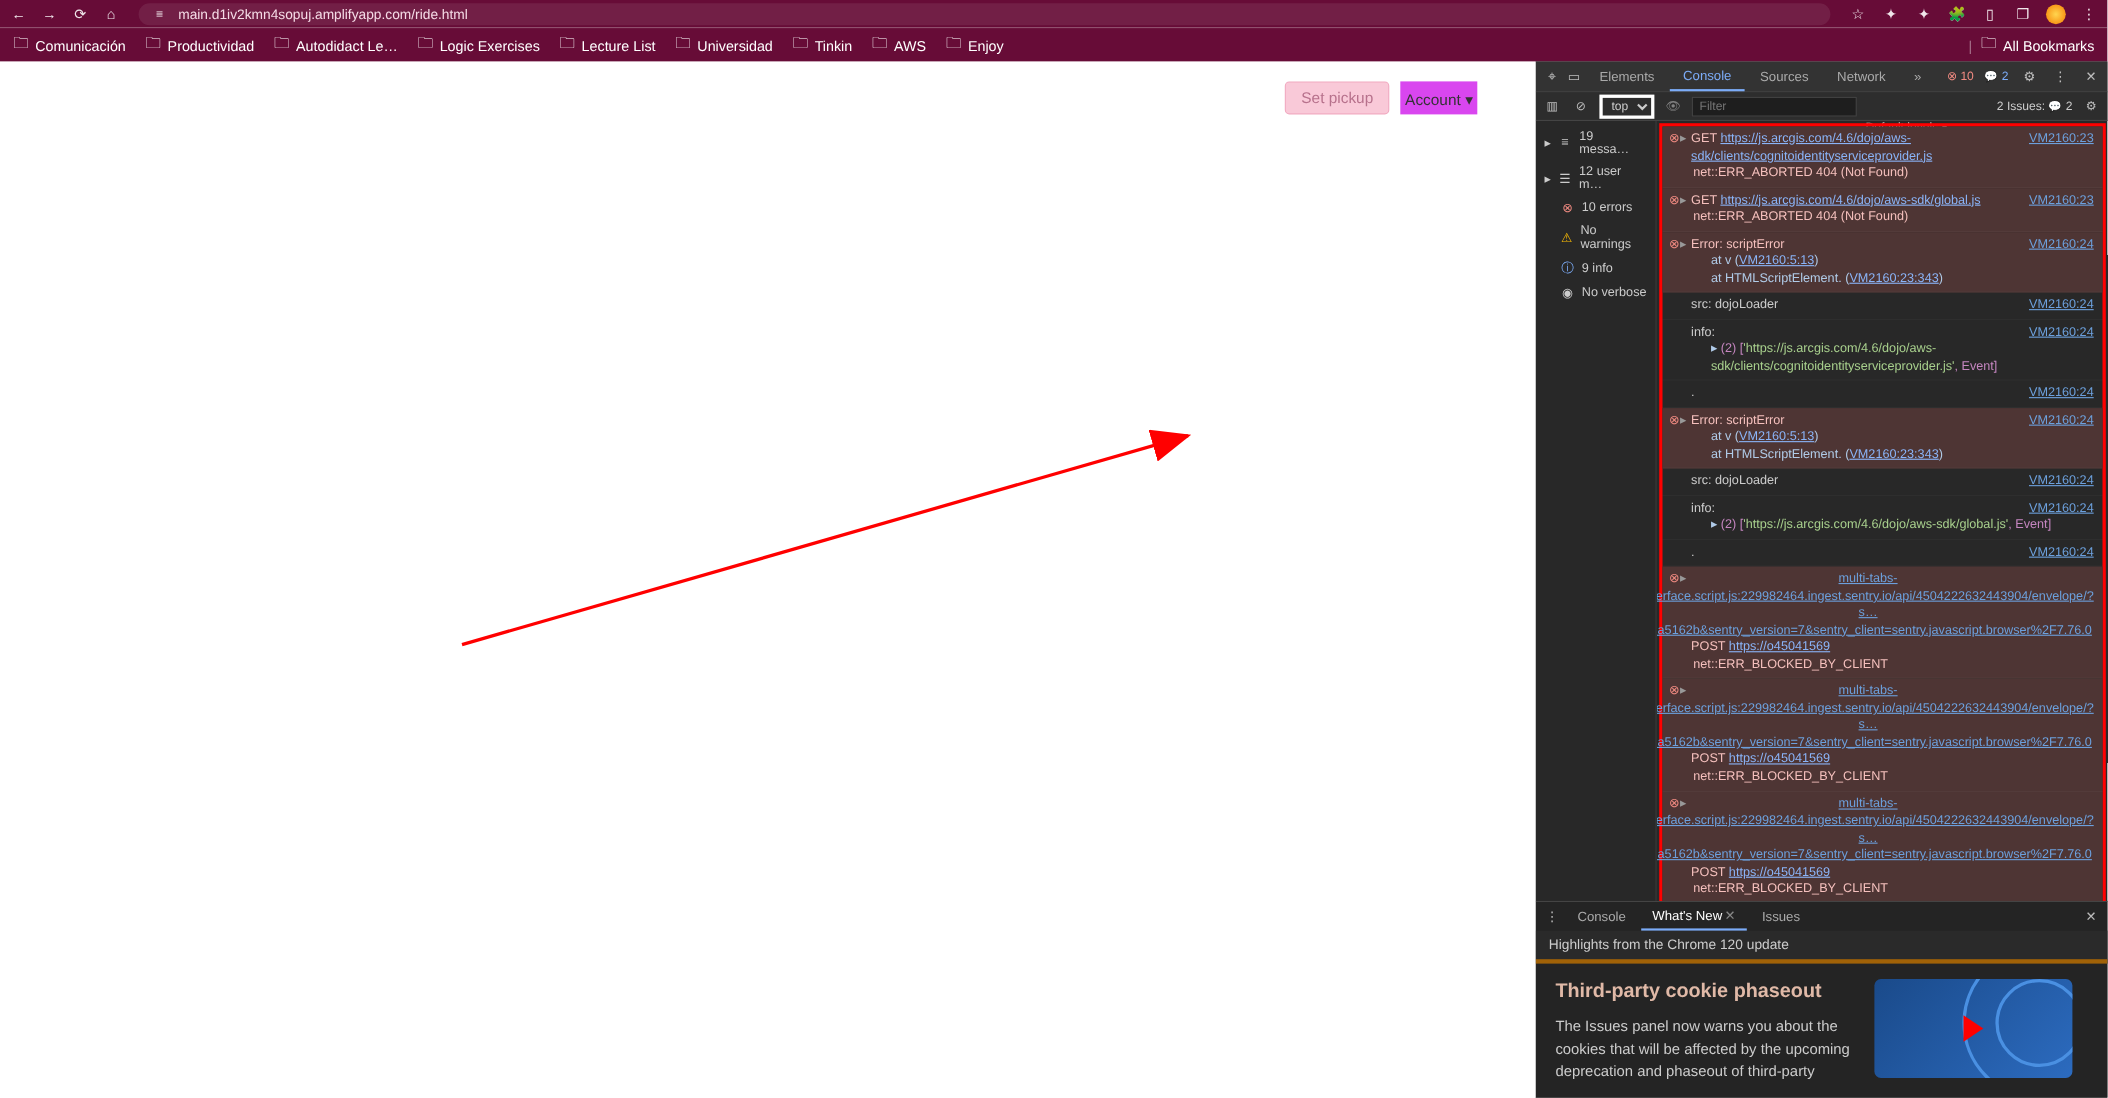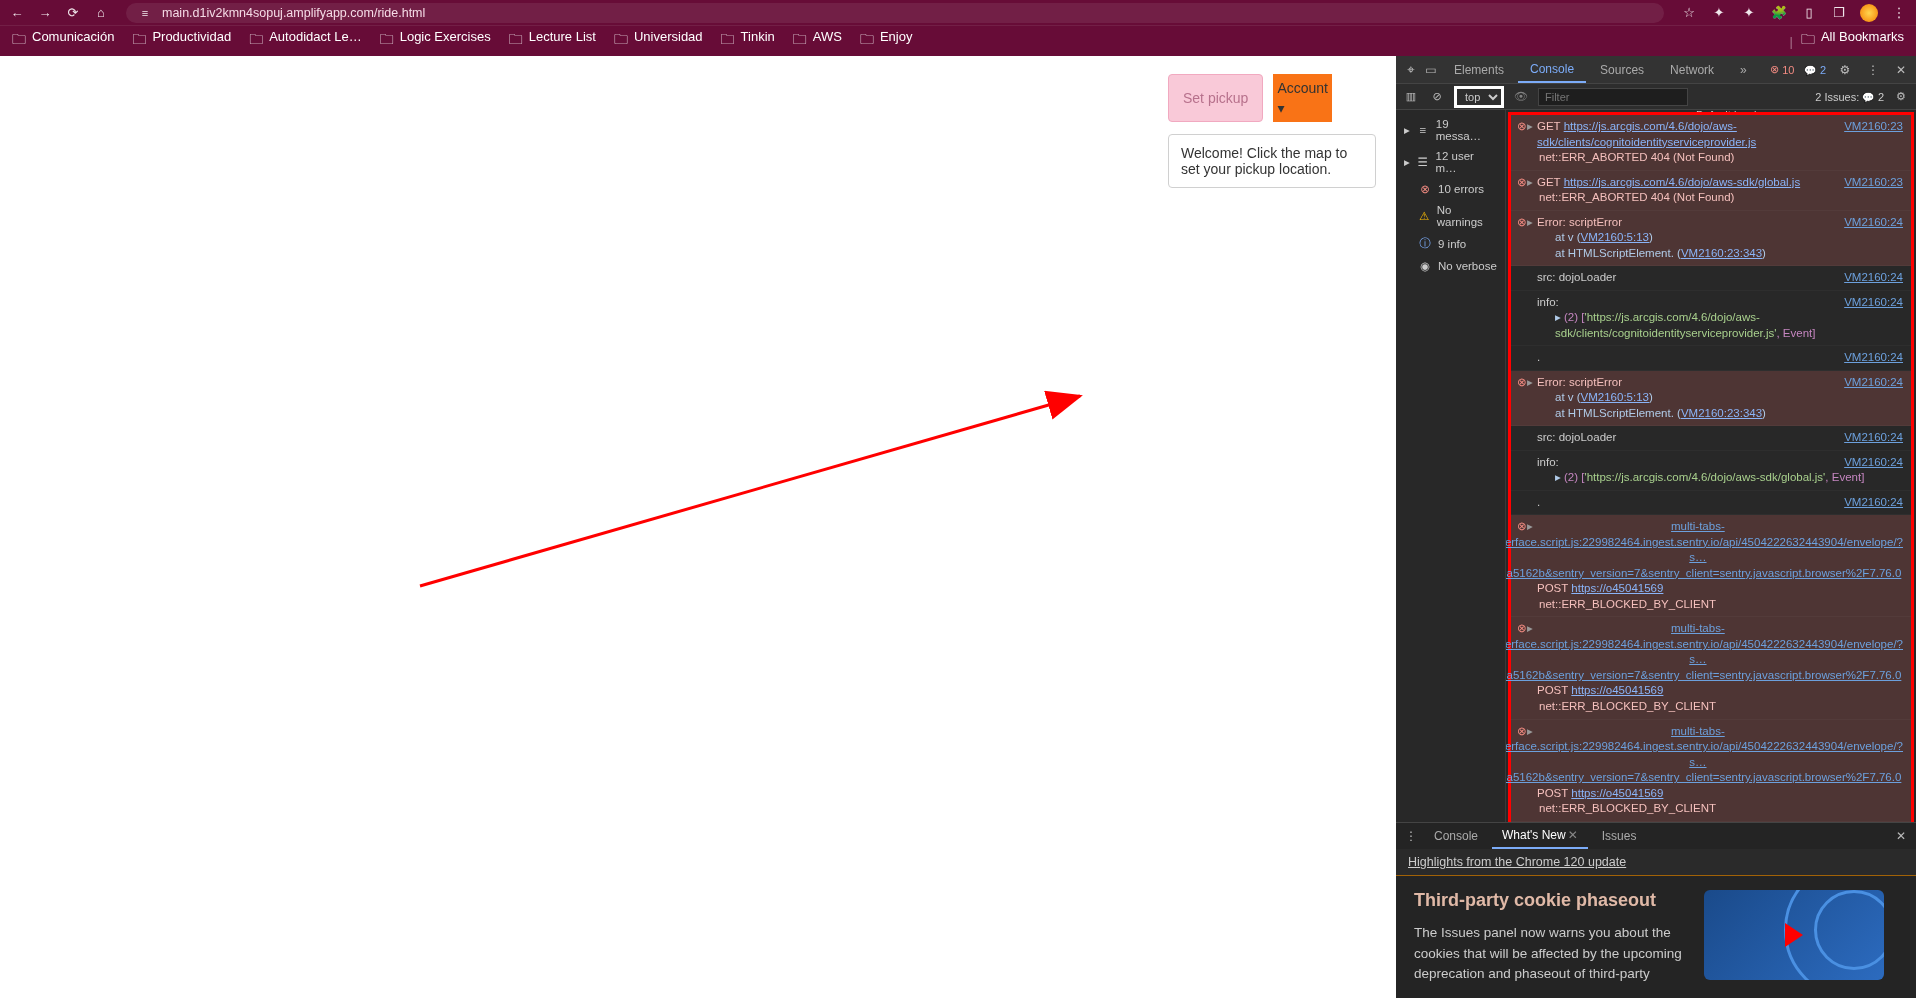--- a/index.html
+++ b/index.html
@@ -6,30 +6,30 @@
 body { width: 1916px; height: 998px; overflow: hidden; background: #fff; }
 
 
 .browser-toolbar { height: 25px; background: #670c37; display: flex; align-items: center; padding: 0 8px; gap: 10px; color: #fff; font-size: 13px; }
 .tool-icon { width: 18px; height: 18px; display: inline-flex; align-items: center; justify-content: center; cursor: pointer; opacity: .9; }
 .url-bar { flex: 1; display: flex; align-items: center; gap: 8px; background: rgba(255,255,255,.08); border-radius: 14px; padding: 2px 10px; height: 20px; margin: 0 6px; }
 .url-text { font-size: 12.5px; color: #f5dbe6; }
 .toolbar-right { display: flex; align-items: center; gap: 12px; }
 
 .bookmark-bar { height: 31px; background: #670c37; display: flex; align-items: center; padding: 0 12px; gap: 18px; color: #fff; font-size: 13px; border-top: 1px solid rgba(255,255,255,.08); }
-.bookmark { display: flex; align-items: flex-start; gap: 6px; cursor: pointer; }
+.bookmark { display: flex; align-items: center; gap: 6px; cursor: pointer; }
 .bookmark-right { margin-left: auto; display: flex; align-items: center; gap: 8px; }
 
 
 .main-wrap { display: flex; height: calc(998px - 56px); }
 .page-area { flex: 1; background: #fff; position: relative; }
 .card-box { position: absolute; top: 18px; right: 20px; width: 208px; }
 .btn-row { display: flex; gap: 10px; margin-bottom: 12px; }
 .btn-pickup { background: #f9c9d8; color: #b7718c; border: 1px solid #f1a9c0; border-radius: 4px; padding: 6px 14px; font-size: 14px; cursor: default; }
-.btn-account { background: #f97316; color: #333; border: none; padding: 6px 4px; font-size: 14px; cursor: pointer; display: inline-flex; align-items: flex-start; gap: 4px; flex-direction: column; }
+.btn-account { background: #d946ef; color: #333; border: none; padding: 6px 4px; font-size: 14px; cursor: pointer; display: inline-flex; align-items: flex-end; gap: 4px; }
 .welcome-panel { border: 1px solid #d0d0d0; border-radius: 4px; padding: 10px 12px; font-size: 14px; color: #333; background: #fff; }
 
 .arrow-svg { position: absolute; top: 0; left: 0; width: 100%; height: 100%; pointer-events: none; }
 
 
 .devtools { width: 520px; background: #282828; color: #ccc; display: flex; flex-direction: column; font-size: 12px; }
 .dt-tabbar { height: 28px; background: #333; display: flex; align-items: center; padding: 0 6px; gap: 2px; border-bottom: 1px solid #444; }
 .dt-tab { padding: 0 12px; height: 100%; display: flex; align-items: center; cursor: pointer; color: #aaa; }
 .dt-tab.active { color: #7cacf8; border-bottom: 2px solid #7cacf8; }
 .dt-tab-right { margin-left: auto; display: flex; align-items: center; gap: 10px; }
@@ -59,21 +59,21 @@
 .c-green { color: #a8d08d; text-align: center; }
 .c-purple { color: #c586c0; }
 
 .drawer { background: #242424; border-top: 1px solid #444; }
 .drawer-tabs { display: flex; align-items: center; height: 26px; padding: 0 6px; gap: 4px; }
 .drawer-tab { padding: 0 10px; height: 100%; display: flex; align-items: center; cursor: pointer; color: #aaa; font-size: 12px; }
 .drawer-tab.active { color: #fff; border-bottom: 2px solid #7cacf8; }
 .drawer-close-x { margin-left: 2px; cursor: pointer; color: #888; }
 .dr-right { margin-left: auto; }
 
-.highlights { padding: 6px 12px; font-size: 12.5px; color: #ccc; border-bottom: 1px solid #a16207; background: #2a2a2a; text-decoration: underline; }
+.highlights { padding: 6px 12px; font-size: 12.5px; color: #ccc; border-bottom: 4px solid #a16207; background: #2a2a2a; }
 .wn-body { display: flex; padding: 14px 18px; gap: 20px; }
 .wn-text h3 { color: #e0b9a7; font-size: 18px; font-weight: 600; margin-bottom: 12px; }
 .wn-text p { color: #ccc; font-size: 13.5px; line-height: 1.5; max-width: 270px; }
 .wn-thumb { width: 180px; height: 90px; background: linear-gradient(135deg,#1a4a8a,#2c6bbf); border-radius: 6px; display: flex; align-items: center; justify-content: center; position: relative; overflow: hidden; }
 .wn-thumb .circ { position: absolute; border: 3px solid #4a90e2; border-radius: 50%; }
 .play-tri { width: 0; height: 0; border-left: 18px solid #ff0000; border-top: 12px solid transparent; border-bottom: 12px solid transparent; z-index: 2; }
 .folder-ic::before { content: "🗀"; font-size: 14px; }
 .star-ic::before { content: "☆"; }
 .ext-ic::before { content: "✦"; }
 .prof-ic { width: 18px; height: 18px; border-radius: 50%; background: radial-gradient(circle,#ffd54f,#f57c00); }
@@ -164,21 +164,20 @@
 
   <div class="page-area">
     <div class="card-box">
       <div class="btn-row">
         <button class="btn-pickup">Set pickup</button>
         <button class="btn-account">
             <span>Account</span>
             <span>▾</span>
           </button>
       </div>
-      <div class="welcome-panel">Welcome! Click the map to set your pickup location.</div>
     </div>
     <svg class="arrow-svg">
       <defs>
           <marker id="ah" markerWidth="12" markerHeight="10" refX="11" refY="5" orient="auto">
             <polygon points="0 0, 12 5, 0 10" fill="#ff0000"></polygon>
           </marker>
         </defs>
       <line x1="420" y1="530" x2="1080" y2="340" stroke="#ff0000" stroke-width="3" marker-end="url(#ah)"></line>
     </svg>
   </div>

